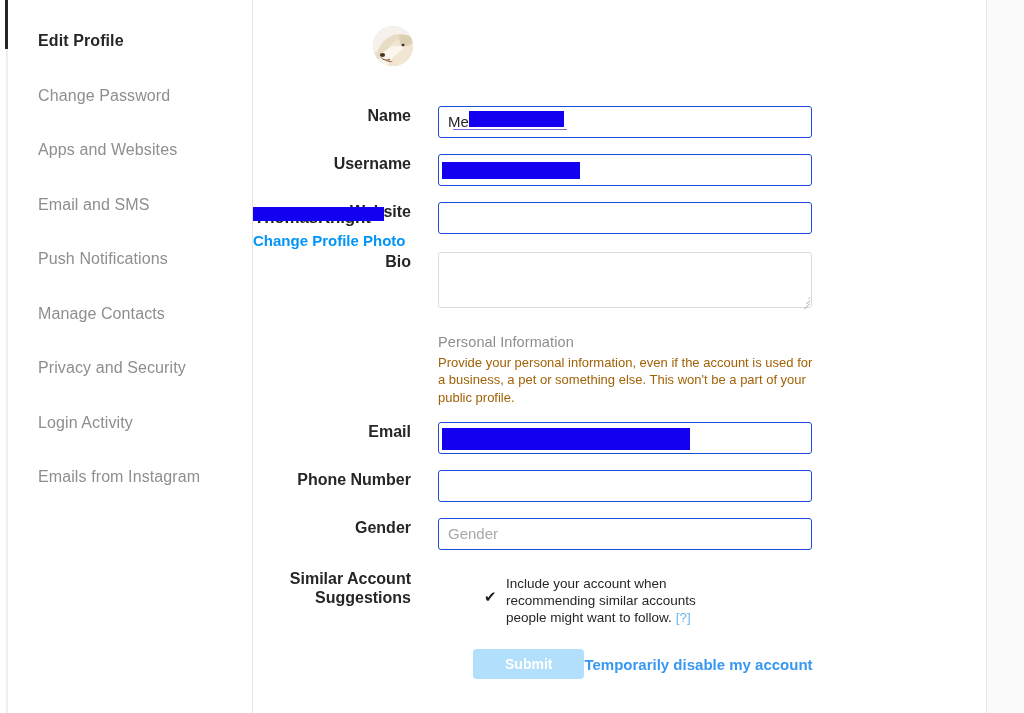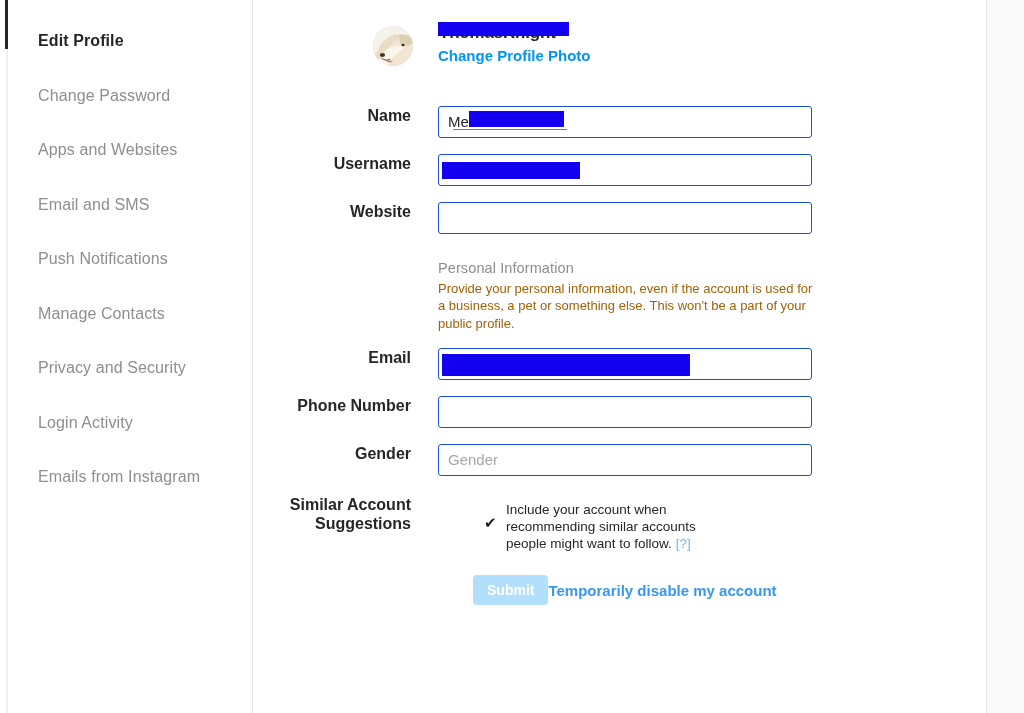--- a/index.html
+++ b/index.html
@@ -103,20 +103,21 @@
   }
   .row-field {
     flex: 1 1 auto;
     position: relative;
   }
 
   
   .row-header {
     height: 68px;
     margin-top: 22px;
+    flex-direction: column;
   }
   .avatar-wrap {
     width: 185px;
     flex: 0 0 185px;
     display: flex;
     justify-content: flex-end;
     padding-right: 25px;
     padding-top: 4px;
   }
   .avatar {
@@ -289,21 +290,21 @@
   .row-submit { margin-top: 23px; }
   .submit-field { display: flex; align-items: center; }
   .submit-btn {
     border: 0;
     outline: 0;
     background: #b2dffc;
     color: #ffffff;
     font-size: 14px;
     font-weight: bold;
     border-radius: 4px;
-    padding: 0 14px;
+    padding: 0 32px;
     height: 30px;
     line-height: 30px;
     margin-left: 35px;
     cursor: default;
     font-family: "Liberation Sans", sans-serif;
   }
   .disable-link {
     font-size: 15px;
     color: #3897f0;
     font-weight: bold;
@@ -416,20 +417,33 @@
 
       <div class="row row-input">
         <div class="row-label">Website</div>
         <div class="row-field">
           <div class="tinput">
             <span class="val"></span>
           </div>
         </div>
       </div>
 
+      <div class="row row-bio">
+        <div class="row-label">Bio</div>
+        <div class="row-field">
+          <div class="tarea">
+            <span class="val"></span>
+            <span class="resize-handle">
+              <i></i>
+                <i></i>
+                <i></i>
+            </span>
+          </div>
+        </div>
+      </div>
 
       <div class="pinfo">
         <div class="pinfo-title">Personal Information</div>
         <div class="pinfo-body">Provide your personal information, even if the account is used for a business, a pet or something else. This won't be a part of your public profile.</div>
       </div>
 
       <div class="row row-input">
         <div class="row-label">Email</div>
         <div class="row-field">
           <div class="tinput">

